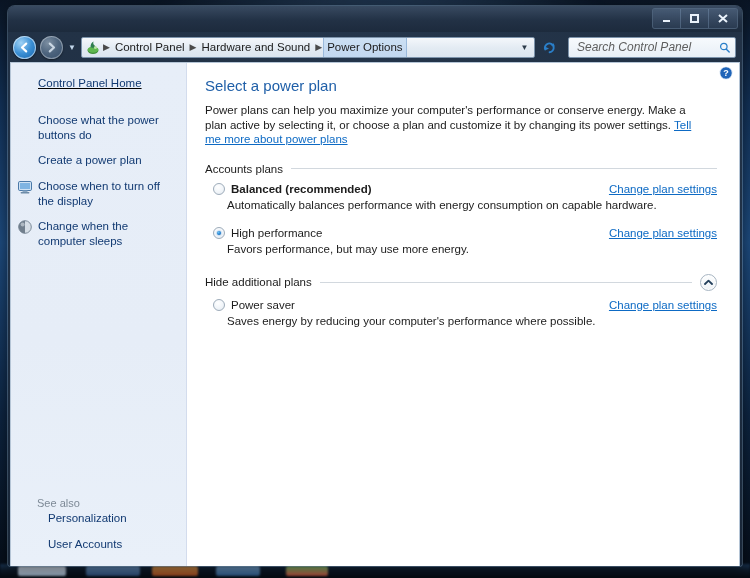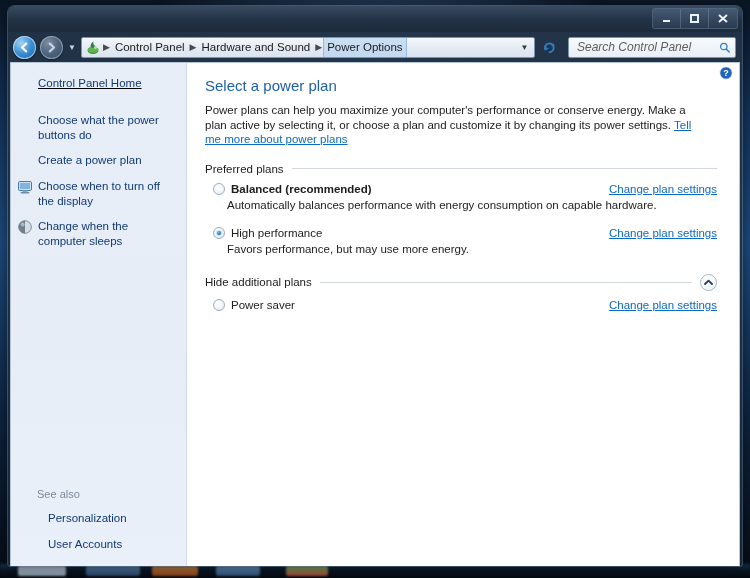--- a/index.html
+++ b/index.html
@@ -191,21 +191,21 @@
   .side-ico {
     width: 16px; height: 16px; flex: 0 0 16px;
     margin-top: 0px; margin-left: -4px;
   }
   .side-ico.blank { visibility: hidden; }
   #see-also {
     position: absolute; left: 0; right: 0; bottom: 13px;
     padding: 0 8px 0 10px;
   }
   #see-also-title {
-    font-size: 11px; color: #7e8a97; margin-bottom: 11px; margin-left: 16px;
+    font-size: 11px; color: #7e8a97; margin-bottom: 2px; margin-left: 16px;
   }
   #see-also .side-link { margin-bottom: 10px; }
   #see-also .side-link:last-child { margin-bottom: 0; }
 
   #content {
     flex: 1 1 auto;
     background: #ffffff;
     padding: 14px 22px 0 18px;
     position: relative;
     overflow: hidden;
@@ -418,21 +418,21 @@
           <circle cx="7" cy="7" r="6.3" fill="#1f64b8" stroke="#ffffff" stroke-width="1"></circle>
           <text x="7" y="10.4" font-family="Liberation Sans, sans-serif" font-size="9" font-weight="bold" fill="#ffffff" text-anchor="middle">?</text>
         </svg>
 
         <h1 id="page-title">Select a power plan</h1>
 
         <p id="intro"><span>Power plans can help you maximize your computer's performance or conserve energy. Make a plan active by selecting it, or choose a plan and customize it by changing its power settings. </span><a class="link" href="#">Tell me more about power plans</a></p>
 
         <div id="preferred-group">
           <div class="group-head">
-            <span class="gtitle">Preferred plans</span>
+            <span class="gtitle">Accounts plans</span>
             <span class="rule"></span>
           </div>
 
           <div class="plan-block">
             <div class="plan-row">
               <div class="plan-main">
                 <div class="plan-line">
                   <span class="radio"></span>
                   <span class="plan-name bold">Balanced (recommended)</span>
                 </div>
@@ -470,19 +470,20 @@
           <div class="plan-block last">
             <div class="plan-row">
               <div class="plan-main">
                 <div class="plan-line">
                   <span class="radio"></span>
                   <span class="plan-name">Power saver</span>
                 </div>
               </div>
               <a class="link plan-action" href="#">Change plan settings</a>
             </div>
+            <div class="plan-desc">Saves energy by reducing your computer's performance where possible.</div>
           </div>
         </div>
 
       </div>
     </div>
   </div>
 </div>
 
 </body></html>

